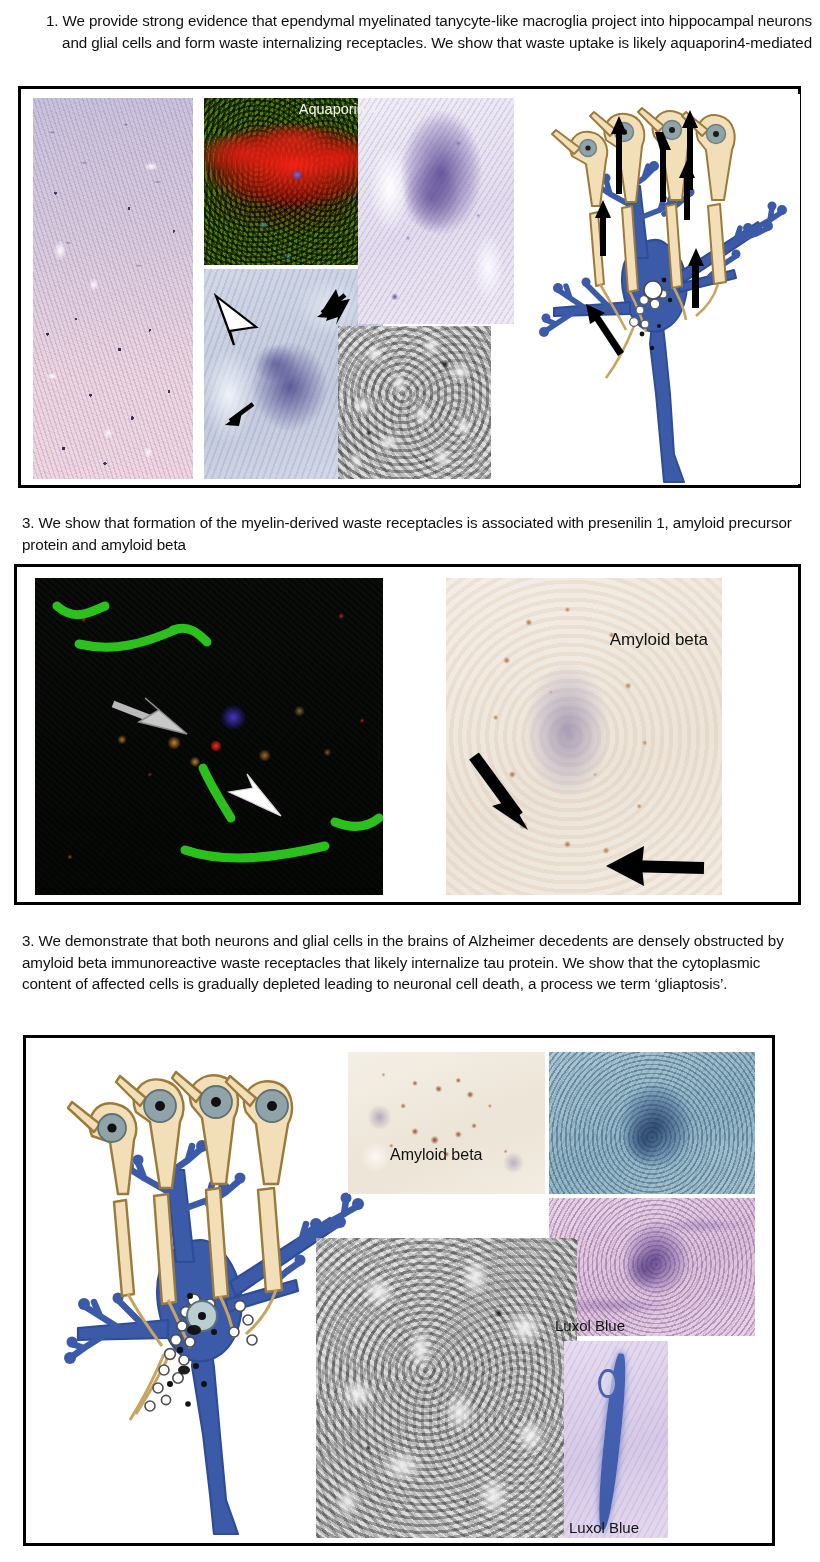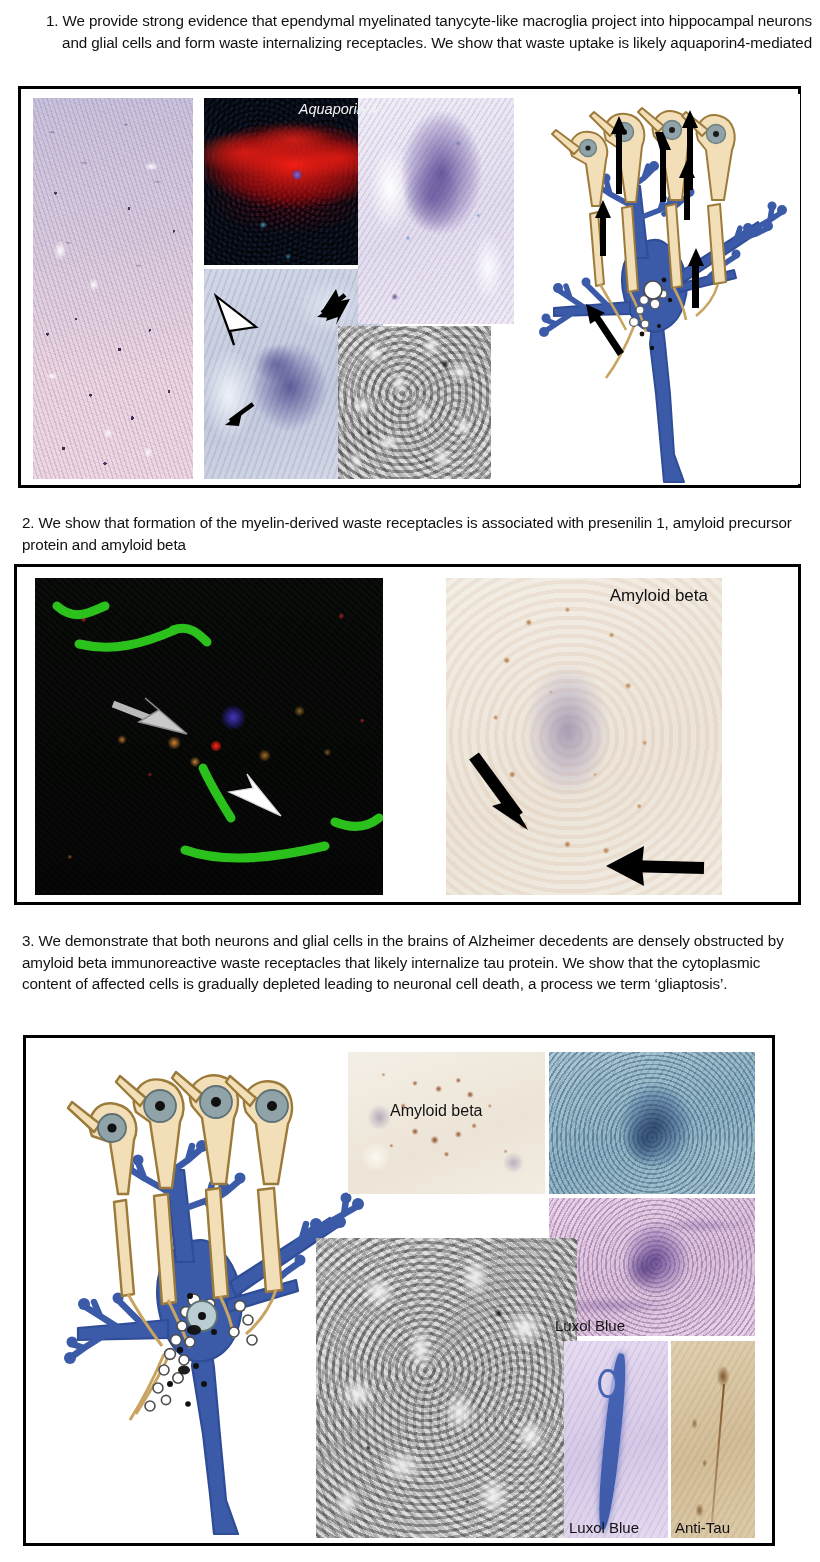--- a/index.html
+++ b/index.html
@@ -25,21 +25,21 @@
   .imgbox{position:absolute;overflow:hidden;}
   .lbl{
     position:absolute;
     font-size:14.5px;
     font-family:"Liberation Sans", sans-serif;
     z-index:40;
     white-space:nowrap;
     pointer-events:none;
   }
   .lbl-white{color:#f2f2f2;}
-  .lbl-dark{color:#111;}
+  .lbl-dark{color:#111;margin-top:44px;}
 
   
   .tex-he{
     background-color:#d8cfe0;
     background-image:
       radial-gradient(ellipse 5px 2px at 12% 9%, rgba(70,55,110,.55), transparent 70%),
       radial-gradient(ellipse 6px 2px at 32% 17%, rgba(80,60,120,.45), transparent 70%),
       radial-gradient(ellipse 4px 2px at 58% 7%, rgba(60,50,100,.5), transparent 70%),
       radial-gradient(ellipse 7px 2px at 78% 22%, rgba(75,58,115,.42), transparent 70%),
       radial-gradient(ellipse 5px 2px at 22% 38%, rgba(70,55,110,.45), transparent 70%),
@@ -65,23 +65,22 @@
       radial-gradient(circle 2.4px at 62% 84%, #392c50 70%, transparent 72%),
       radial-gradient(circle 2px at 85% 77%, #44345e 70%, transparent 72%),
       radial-gradient(circle 2.6px at 19% 92%, #3a2d52 70%, transparent 72%),
       radial-gradient(circle 2.2px at 45% 96%, #40325a 70%, transparent 72%),
       radial-gradient(circle 1.7px at 88% 35%, #473761 70%, transparent 72%),
       radial-gradient(circle 1.9px at 14% 25%, #473761 70%, transparent 72%),
       radial-gradient(circle 2px at 60% 29%, #433459 70%, transparent 72%);
   }
 
   .tex-aqp{
-    background:#0f172a;
+    background:#4d7c0f;
     position:relative;
-    font-style:italic;
   }
   .tex-aqp::before{
     content:"";position:absolute;inset:0;
     background-image:
       radial-gradient(ellipse 70% 34% at 50% 40%, rgba(255,30,20,.95), rgba(190,10,10,.55) 55%, transparent 78%),
       radial-gradient(ellipse 40% 18% at 22% 33%, rgba(255,50,30,.85), transparent 72%),
       radial-gradient(ellipse 35% 16% at 76% 36%, rgba(255,45,25,.8), transparent 72%),
       radial-gradient(ellipse 30% 12% at 50% 25%, rgba(255,70,40,.7), transparent 75%),
       repeating-radial-gradient(circle at 30% 38%, rgba(0,0,0,.55) 0 2px, rgba(255,255,255,0) 2px 5px),
       repeating-radial-gradient(circle at 68% 44%, rgba(0,0,0,.5) 0 2px, rgba(255,255,255,0) 2px 5.5px),
@@ -418,21 +417,21 @@
         <path d="M146,108 L152,108 L152,56 L157,56 L149,38 L141,38 L146,56 Z"></path>
         <path d="M170,126 L176,126 L176,84 L181,84 L173,66 L165,84 L170,84 Z"></path>
         <path d="M86,162 L92,162 L92,124 L97,124 L89,106 L81,124 L86,124 Z"></path>
         <path d="M178,214 L185,214 L185,172 L190,172 L182,154 L174,172 L178,172 Z"></path>
         <path d="M104,262 L110,258 L86,222 L91,219 L72,210 L76,230 L81,227 Z"></path>
       </g>
     </svg>
   </div>
 </div>
 
-<div class="caption" style="left:22px;top:512px;width:790px;">2. We show that formation of the myelin-derived waste receptacles is associated with presenilin 1, amyloid precursor protein and amyloid beta</div>
+<div class="caption" style="left:22px;top:512px;width:790px;">3. We show that formation of the myelin-derived waste receptacles is associated with presenilin 1, amyloid precursor protein and amyloid beta</div>
 
 <div class="panel" style="left:14px;top:564px;width:787px;height:341px;">
 
   <div class="imgbox tex-fluor" style="left:18px;top:11px;width:348px;height:317px;">
     <svg class="ovl" viewBox="0 0 348 317" preserveAspectRatio="none">
 
       <g stroke="#2fd11f" stroke-width="9" fill="none" stroke-linecap="round" opacity="0.92">
         <path d="M22,28 C40,44 56,34 70,28"></path>
         <path d="M44,66 C78,74 108,66 140,52"></path>
         <path d="M138,52 C154,46 164,56 172,64"></path>
@@ -594,16 +593,13 @@
   <div class="imgbox tex-luxol1" style="left:523px;top:160px;width:206px;height:138px;">
     <div class="lbl lbl-dark" style="left:6px;bottom:2px;font-size:15px;">Luxol Blue</div>
   </div>
 
   <div class="imgbox tex-em" style="left:290px;top:200px;width:261px;height:300px;"></div>
 
   <div class="imgbox tex-luxol2" style="left:538px;top:303px;width:104px;height:197px;">
     <div class="lbl lbl-dark" style="left:5px;bottom:2px;font-size:15px;">Luxol Blue</div>
   </div>
 
-  <div class="imgbox tex-tau" style="left:645px;top:303px;width:84px;height:197px;">
-    <div class="lbl lbl-dark" style="left:4px;bottom:2px;font-size:15px;">Anti-Tau</div>
-  </div>
 </div>
 
 </body></html>

